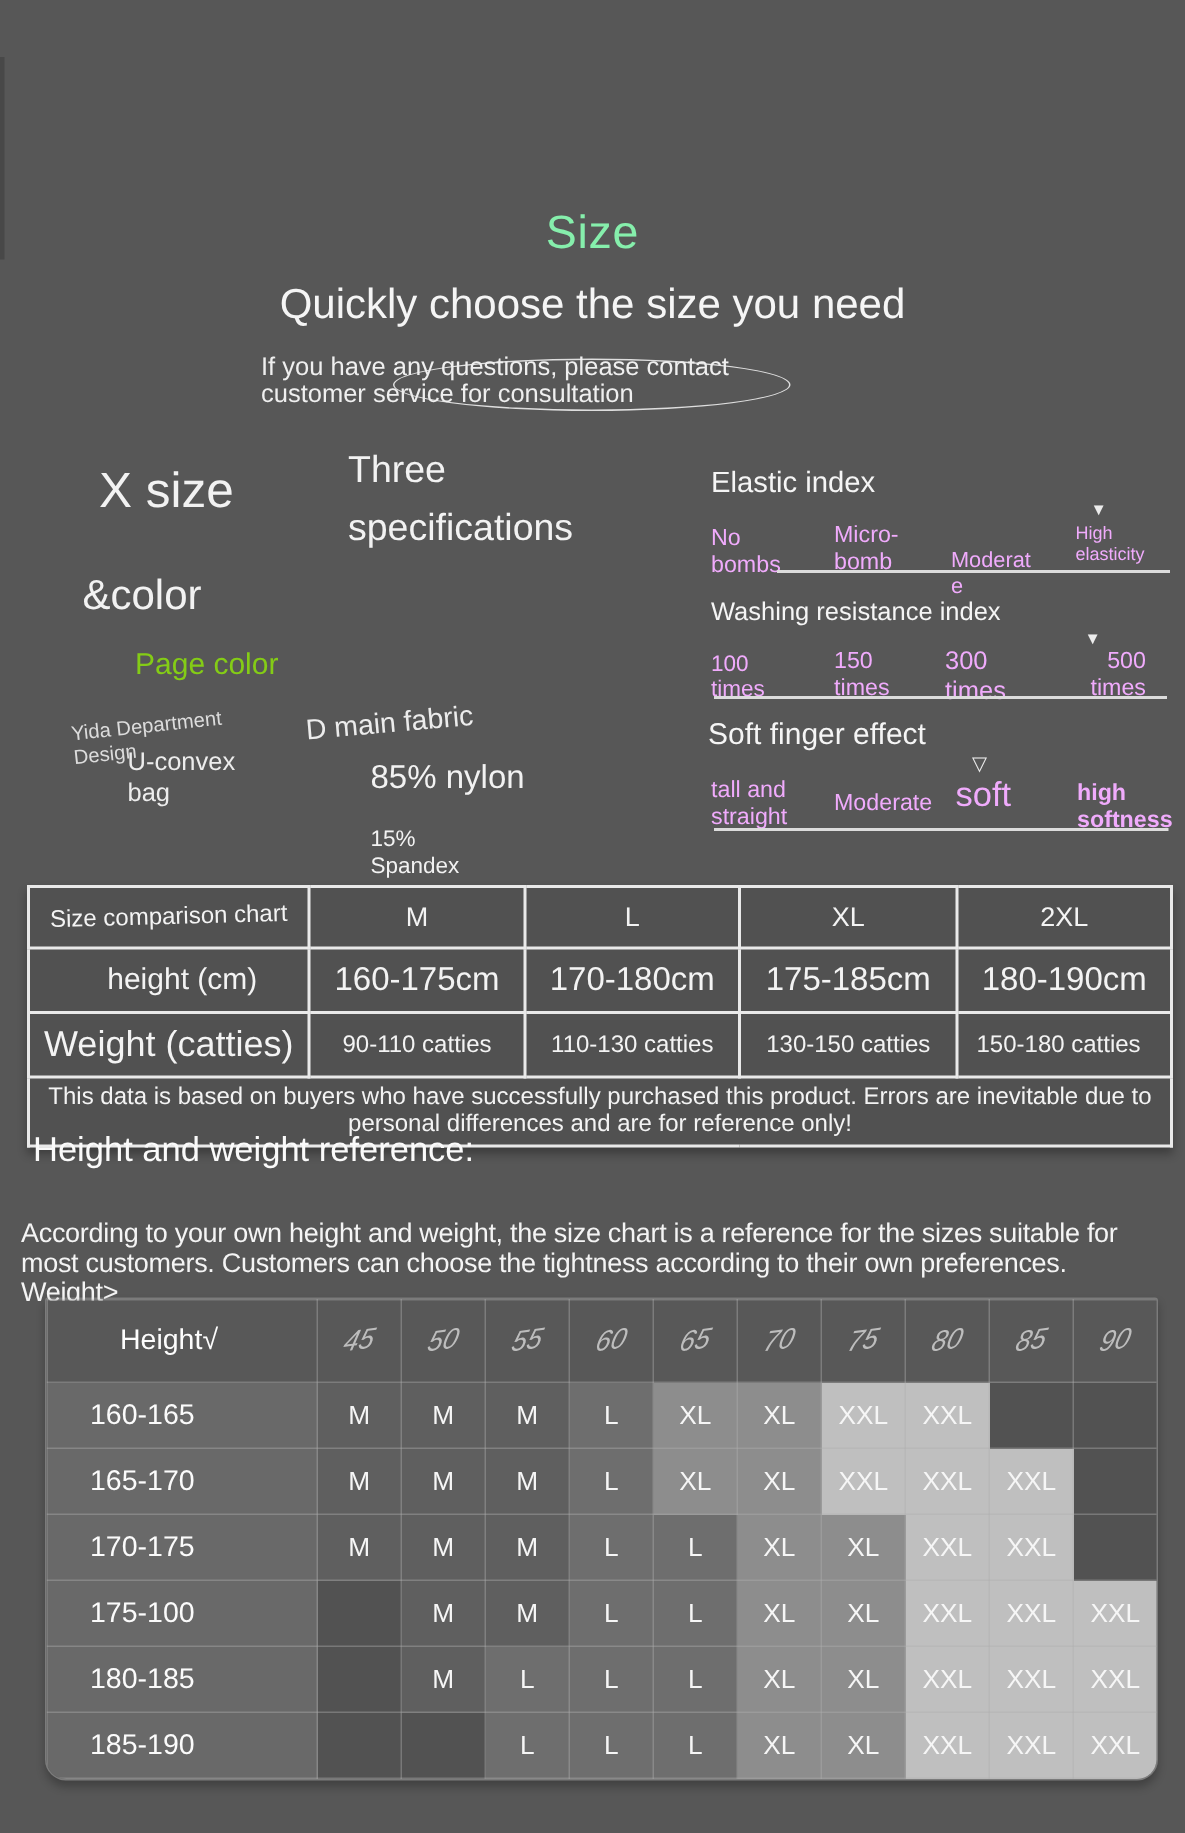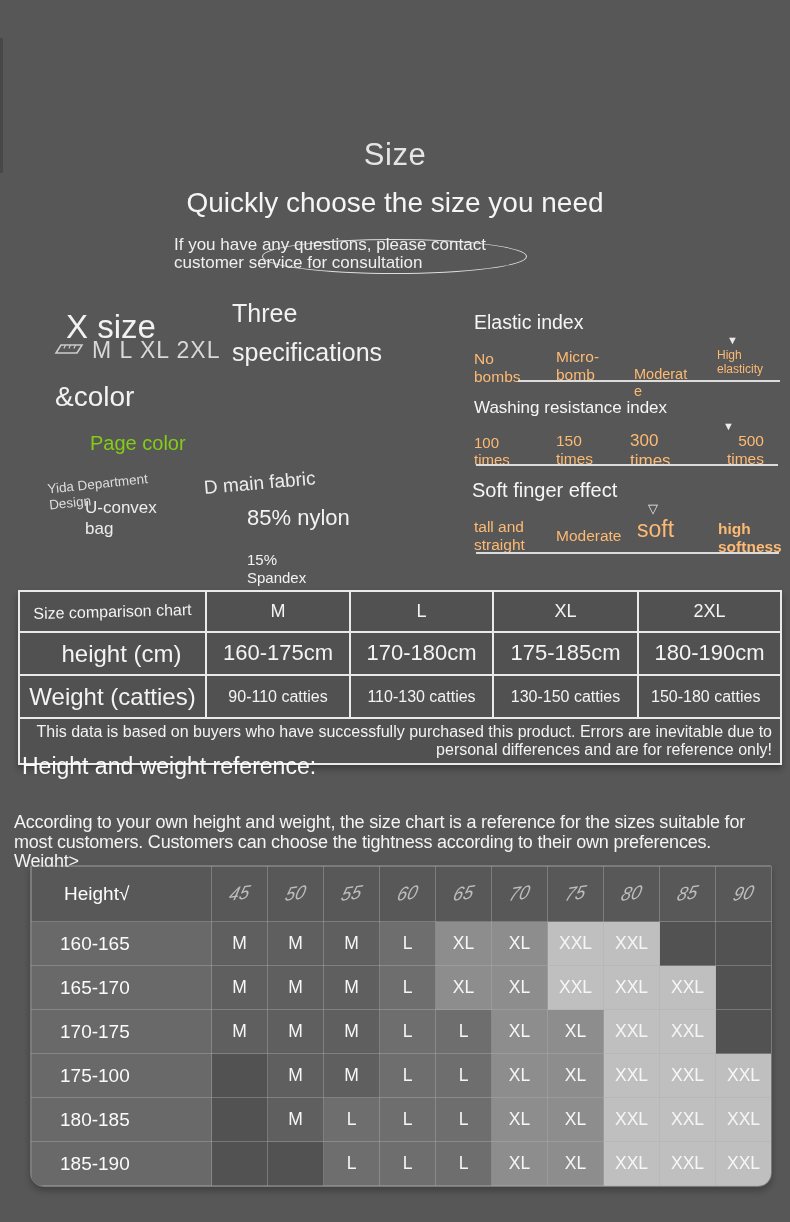--- a/index.html
+++ b/index.html
@@ -6,101 +6,92 @@
   .canvas{
     position:relative;width:790px;height:1222px;margin:0 auto;
     background:#575757;overflow:hidden;
     font-family:"Liberation Sans",sans-serif;color:#f2f2f2;
   }
   .abs{position:absolute;}
   .ctr{left:0;width:100%;text-align:center;}
 
   
   .edge-line{left:0;top:38px;width:3px;height:135px;background:#484848;}
-  .page-title{top:137px;font-size:31px;font-weight:400;color:#e5e5e5;letter-spacing:.5px;}
+  .page-title{top:137px;font-size:31px;font-weight:400;color:#86efac;letter-spacing:.5px;}
   .page-subtitle{top:187px;font-size:28px;font-weight:400;color:#f5f5f5;}
   .contact-oval{left:262px;top:239px;width:263px;height:33px;border:1px solid #dedede;border-radius:50%;}
   .contact-text{left:174px;top:236px;width:342px;font-size:17px;line-height:1.05;color:#efefef;}
 
   
   .xsize-heading{left:66px;top:308px;font-size:33px;text-align:center;}
   .size-row{left:52px;top:337px;display:flex;align-items:center;gap:6px;}
   .size-values{font-size:23px;color:#d8d8d8;letter-spacing:1px;}
   .three-specs{left:232px;top:294px;width:168px;font-size:25px;line-height:39px;overflow-wrap:anywhere;}
   .color-heading{left:55px;top:381px;font-size:28px;}
   .page-color{left:90px;top:432px;font-size:20px;color:#84cc16;}
   .brand-design{left:48px;top:474px;width:145px;font-size:13.5px;line-height:1.2;color:#dcdcdc;transform:rotate(-6deg);}
   .u-convex{left:85px;top:497px;width:95px;font-size:17px;line-height:1.25;color:#ececec;}
   .fabric-heading{left:204px;top:477px;font-size:19px;color:#ececec;transform:rotate(-5deg);transform-origin:left;}
   .fabric-main{left:247px;top:505px;font-size:22px;}
   .fabric-sub{left:247px;top:531px;width:85px;font-size:15px;line-height:1.2;margin-top:20px;}
 
   
   .idx-heading{font-size:19.5px;color:#f5f5f5;}
-  .lvl{line-height:1.15;color:#fdba74;overflow-wrap:anywhere;}
+  .lvl{line-height:1.15;color:#f0abfc;overflow-wrap:anywhere;}
   .scale-line{height:2px;background:#dcdcdc;}
   .marker{font-size:11px;color:#ececec;}
   .marker-outline{font-size:13px;color:#ececec;}
 
   
   .size-table{
     left:18px;top:590px;width:762px;border-collapse:collapse;table-layout:fixed;
     background:#515151;box-shadow:0 4px 6px rgba(0,0,0,.3);
   }
   .size-table th,.size-table td{border:2px solid #e9e9e9;color:#f3f3f3;font-weight:400;}
   .st-corner{font-size:16px;transform:rotate(-1.5deg);height:37px;}
   .st-col{font-size:18px;}
   .st-rowlabel{font-size:24px;height:39px;}
-  .size-table tbody tr:first-child .st-rowlabel{font-size:24px;padding-left:19px;}
+  .size-table tbody tr:first-child .st-rowlabel{font-size:20px;padding-left:19px;}
   .size-table tbody tr:first-child td{font-size:22px;height:40px;}
   .size-table tbody tr:last-child td{font-size:16px;height:38px;}
   .st-val{text-align:center;line-height:1.1;padding:0 6px;}
-  .st-note{font-size:15.5px;line-height:1.15;text-align:right;padding:3px 8px;height:34px;}
+  .st-note{font-size:15.5px;line-height:1.15;text-align:center;padding:3px 8px;height:34px;}
 
   
   .ref-heading{left:22px;top:753px;font-size:23px;color:#fafafa;}
   .ref-paragraph{left:14px;top:813px;width:764px;font-size:18px;line-height:1.09;letter-spacing:-.2px;color:#f4f4f4;}
 
   
   .matrix-wrap{
     left:30px;top:865px;width:740px;border-radius:2px 2px 14px 14px;overflow:hidden;
     border:1px solid rgba(210,210,210,.30);box-shadow:0 4px 6px rgba(0,0,0,.25);
   }
   .matrix{width:740px;border-collapse:collapse;table-layout:fixed;}
   .matrix th,.matrix td{border:1px solid rgba(175,175,175,.42);font-weight:400;}
   .matrix thead th{height:52px;background:#585858;}
-  .mx-corner{font-size:19px;text-align:left;padding-left:32px;color:#fdfdfd;}
+  .mx-corner{font-size:19px;text-align:left;padding-left:48px;color:#fdfdfd;}
   .w-num{display:inline-block;font-size:17px;font-style:italic;color:#cfcfcf;opacity:.85;
          transform:skewX(-22deg) rotate(-8deg) scaleY(1.15);}
   .mx-rowlabel{background:#696969;font-size:19px;text-align:left;padding-left:28px;color:#fbfbfb;}
   .matrix tbody tr{height:44px;}
   .mx-cell{text-align:center;font-size:17.5px;color:#f6f6f6;}
 </style>
 </head>
 <body>
 
 <div class="canvas">
 
   <div class="abs edge-line"></div>
 
   <div class="abs ctr page-title">Size</div>
   <div class="abs ctr page-subtitle">Quickly choose the size you need</div>
   <div class="abs contact-oval"></div>
   <div class="abs contact-text">If you have any questions, please contact customer service for consultation</div>
 
   <div class="abs xsize-heading">X size</div>
-  <div class="abs size-row">
-    <span>
-      <svg width="34" height="16" viewBox="0 0 34 16">
-        <path d="M4 12 L9 4 H30 L25 12 Z" fill="none" stroke="#cccccc" stroke-width="1.6"></path>
-        <path d="M13.5 4 l-1.6 3.4 M18.5 4 l-1.6 3.4 M23.5 4 l-1.6 3.4" fill="none" stroke="#cccccc" stroke-width="1.2"></path>
-      </svg>
-    </span>
-    <span class="size-values">M L XL 2XL</span>
-  </div>
   <div class="abs three-specs">Three specifications</div>
   <div class="abs color-heading">&amp;color</div>
   <div class="abs page-color">Page color</div>
   <div class="abs brand-design">Yida Department Design</div>
   <div class="abs u-convex">U-convex bag</div>
   <div class="abs fabric-heading">D main fabric</div>
   <div class="abs fabric-main">85% nylon</div>
   <div class="abs fabric-sub">15% Spandex</div>
 
   <div class="abs idx-heading" style="left:474px;top:311px;">Elastic index</div>

